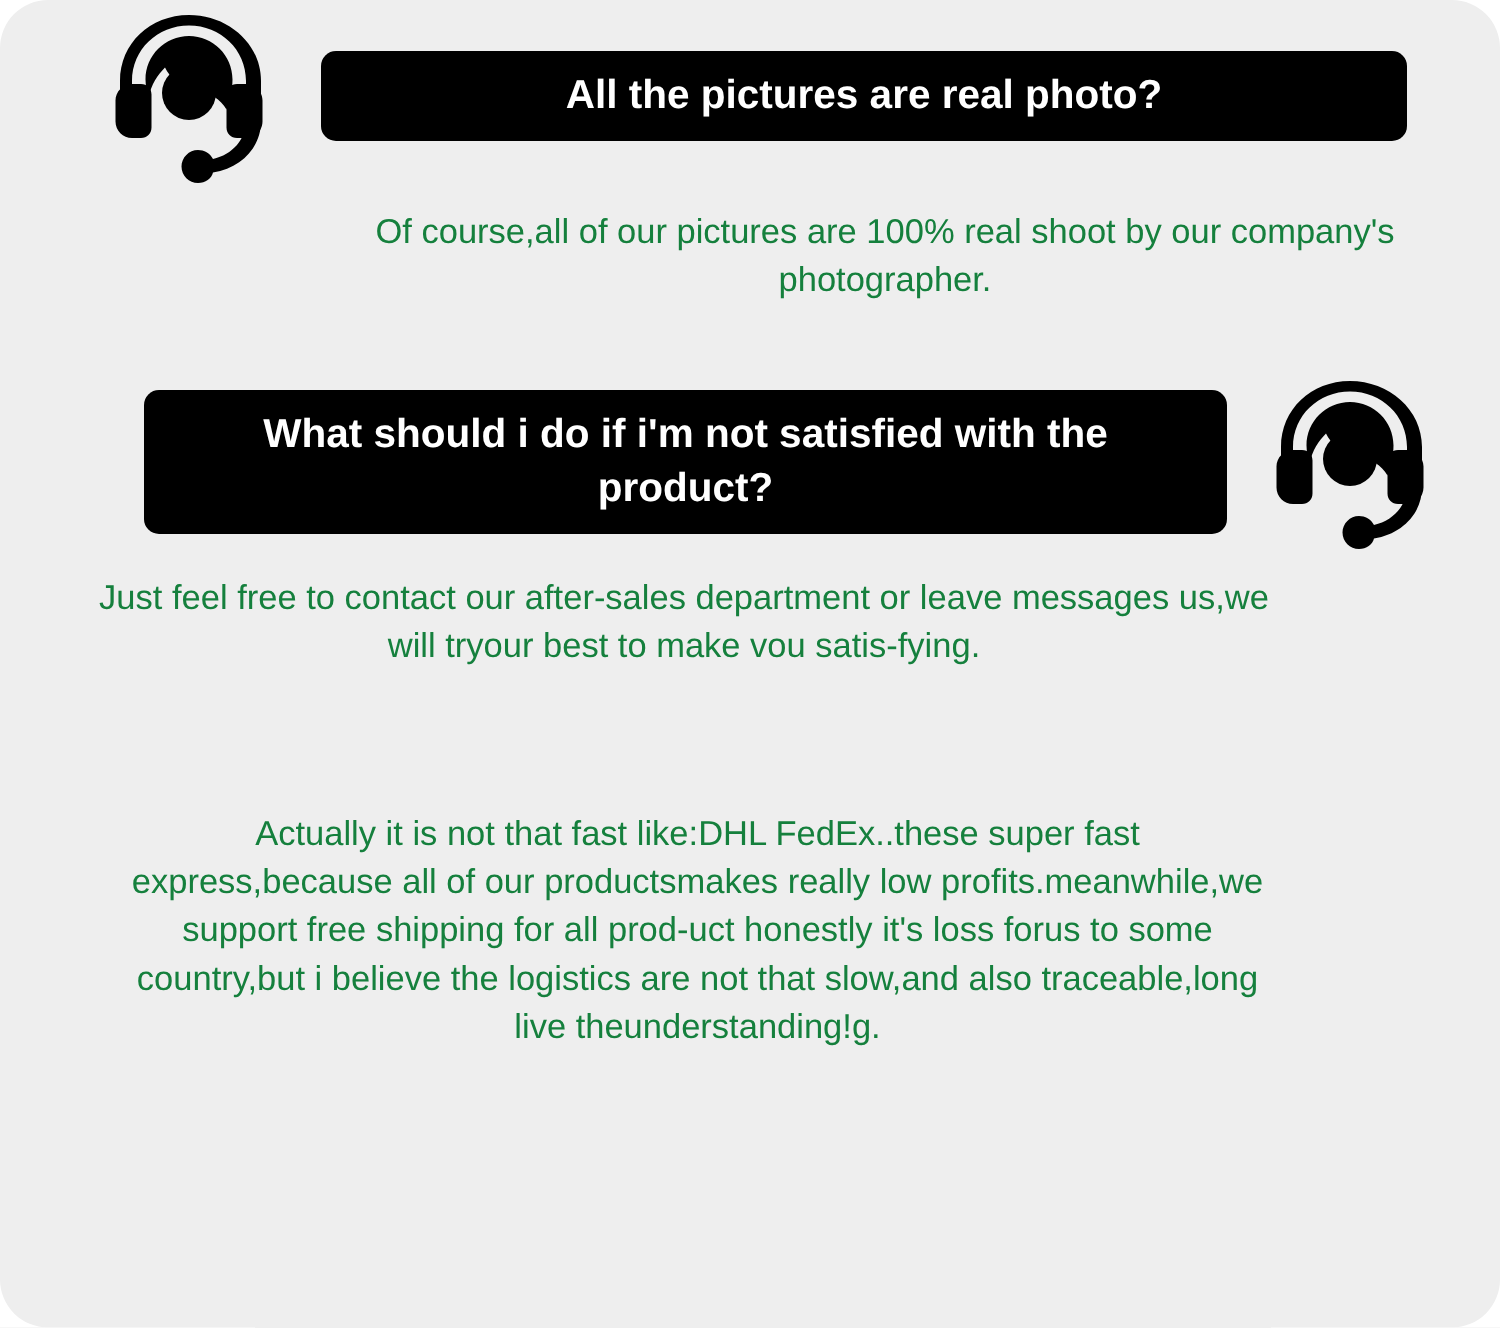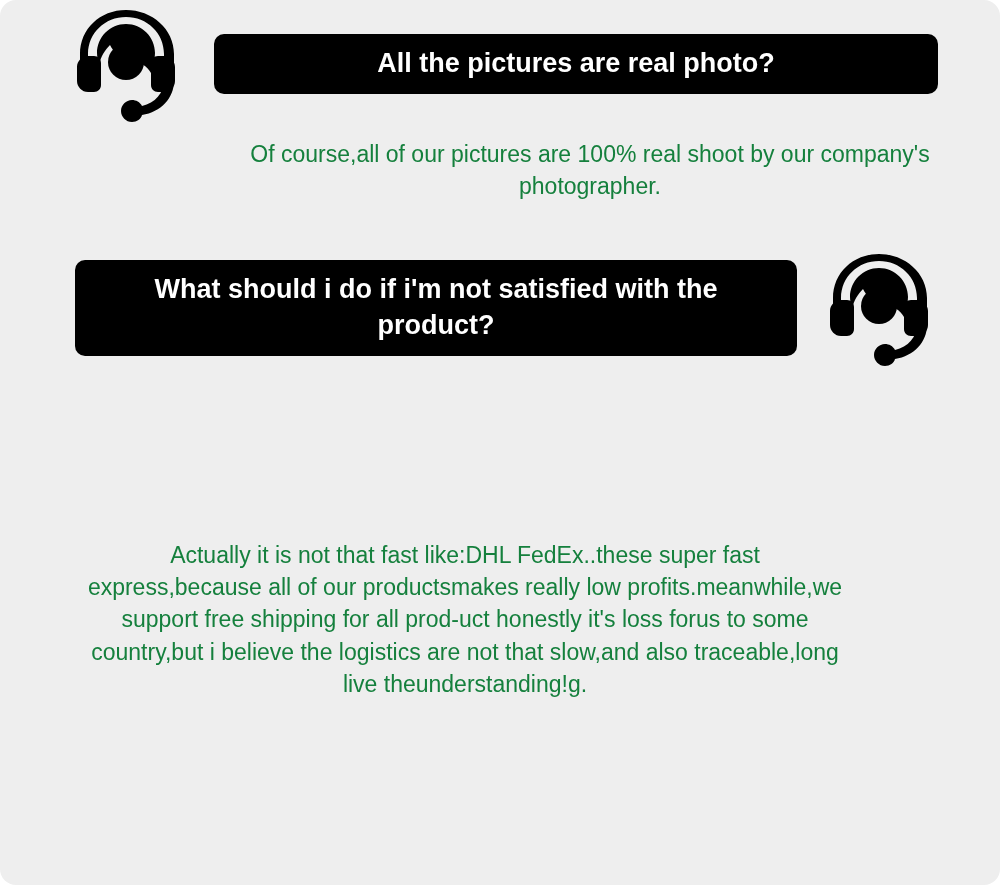--- a/index.html
+++ b/index.html
@@ -11,21 +11,21 @@
     height: 885px;
     background: #ffffff;
     font-family: "Liberation Sans", sans-serif;
     overflow: hidden;
   }
   .page {
     position: relative;
     width: 1000px;
     height: 885px;
     background: #eeeeee;
-    border-radius: 16px;
+    border-radius: 32px;
     box-sizing: border-box;
     overflow: hidden;
   }
 
   
   .faq {
     position: absolute;
     width: 100%;
   }
   .faq-head {
@@ -61,21 +61,21 @@
   }
 
   
   #faq1 { top: 4px; left: 0; }
   #faq1 .faq-head { padding-left: 66px; }
   #faq1 .banner { width: 724px; margin-left: 28px; }
   #faq1 .answer { width: 760px; margin-left: 210px; }
 
   
   #faq2 { top: 248px; left: 0; }
-  #faq2 .faq-head { padding-left: 75px; align-items: center; }
+  #faq2 .faq-head { padding-left: 96px; align-items: center; }
   #faq2 .banner { width: 722px; margin-right: 22px; }
   #faq2 .answer { width: 800px; margin-left: 56px; }
 
   
   #faq3 { top: 525px; left: 0; }
   #faq3 .faq-head { padding-left: 66px; }
   #faq3 .banner { width: 724px; margin-left: 28px; }
   #faq3 .answer { width: 770px; margin-left: 80px; }
 </style>
 </head>
@@ -99,19 +99,20 @@
   <div class="faq" id="faq2">
     <div class="faq-head">
       <div class="banner">What should i do if i'm not satisfied with the product?</div>
       <svg class="agent-icon" viewBox="0 0 120 120">
         <path fill="#000000" d="M60 6C34 6 14 25 14 50v16c0 5 3 9 8 10v-26c0-21 17-37 38-37s38 16 38 37v26c0 13-9 23-22 26-2-4-6-6-10-6-6 0-11 5-11 11s5 11 11 11c5 0 9-3 10-7 19-3 32-17 32-34V50C108 25 86 6 60 6z"></path>
         <path fill="#000000" d="M22 52h6c4 0 7 3 7 7v22c0 4-3 7-7 7h-6c-6 0-11-5-11-11V63c0-6 5-11 11-11zM98 52h-6c-4 0-7 3-7 7v22c0 4 3 7 7 7h6c6 0 11-5 11-11V63c0-6-5-11-11-11z"></path>
         <path fill="#000000" d="M60 20c-16 0-29 13-29 29 0 4 1 8 2 12 2-9 6-15 11-20 3 7 11 13 22 15 8 2 15 6 19 13 2-6 4-13 4-20 0-16-13-29-29-29z"></path>
         <circle cx="60" cy="58" r="18" fill="#000000"></circle>
       </svg>
     </div>
+    <div class="answer">Just feel free to contact our after-sales department or leave messages us,we will tryour best to make vou satis-fying.</div>
   </div>
 
   <div class="faq" id="faq3">
     <div class="answer">Actually it is not that fast like:DHL FedEx..these super fast express,because all of our productsmakes really low profits.meanwhile,we support free shipping for all prod-uct honestly it's loss forus to some country,but i believe the logistics are not that slow,and also traceable,long live theunderstanding!g.</div>
   </div>
 
 </div>
 
 </body></html>

